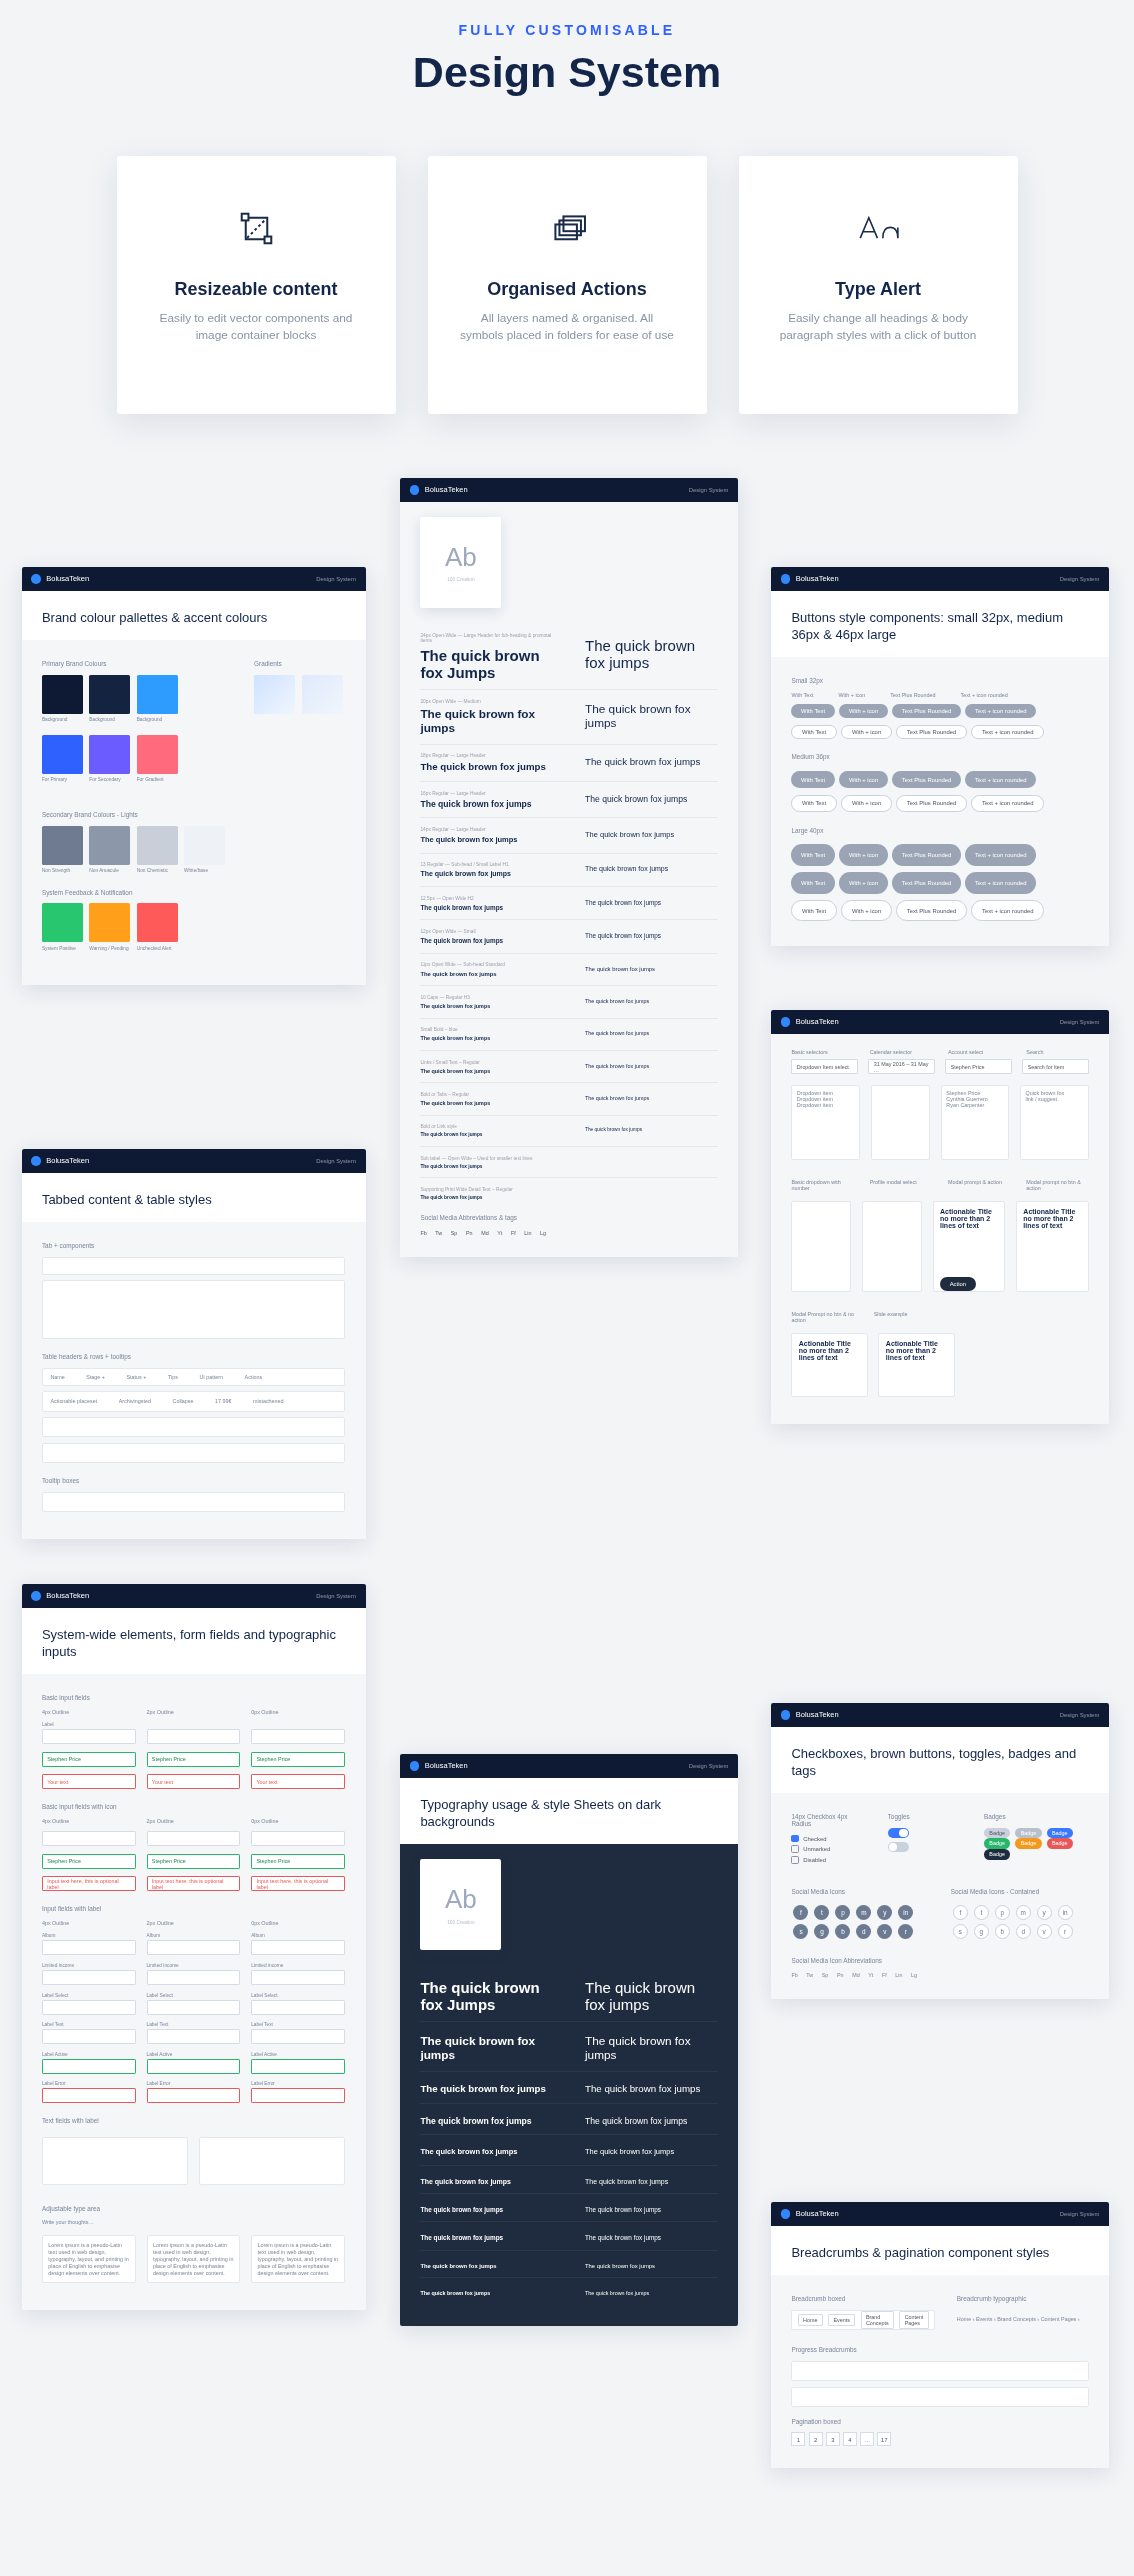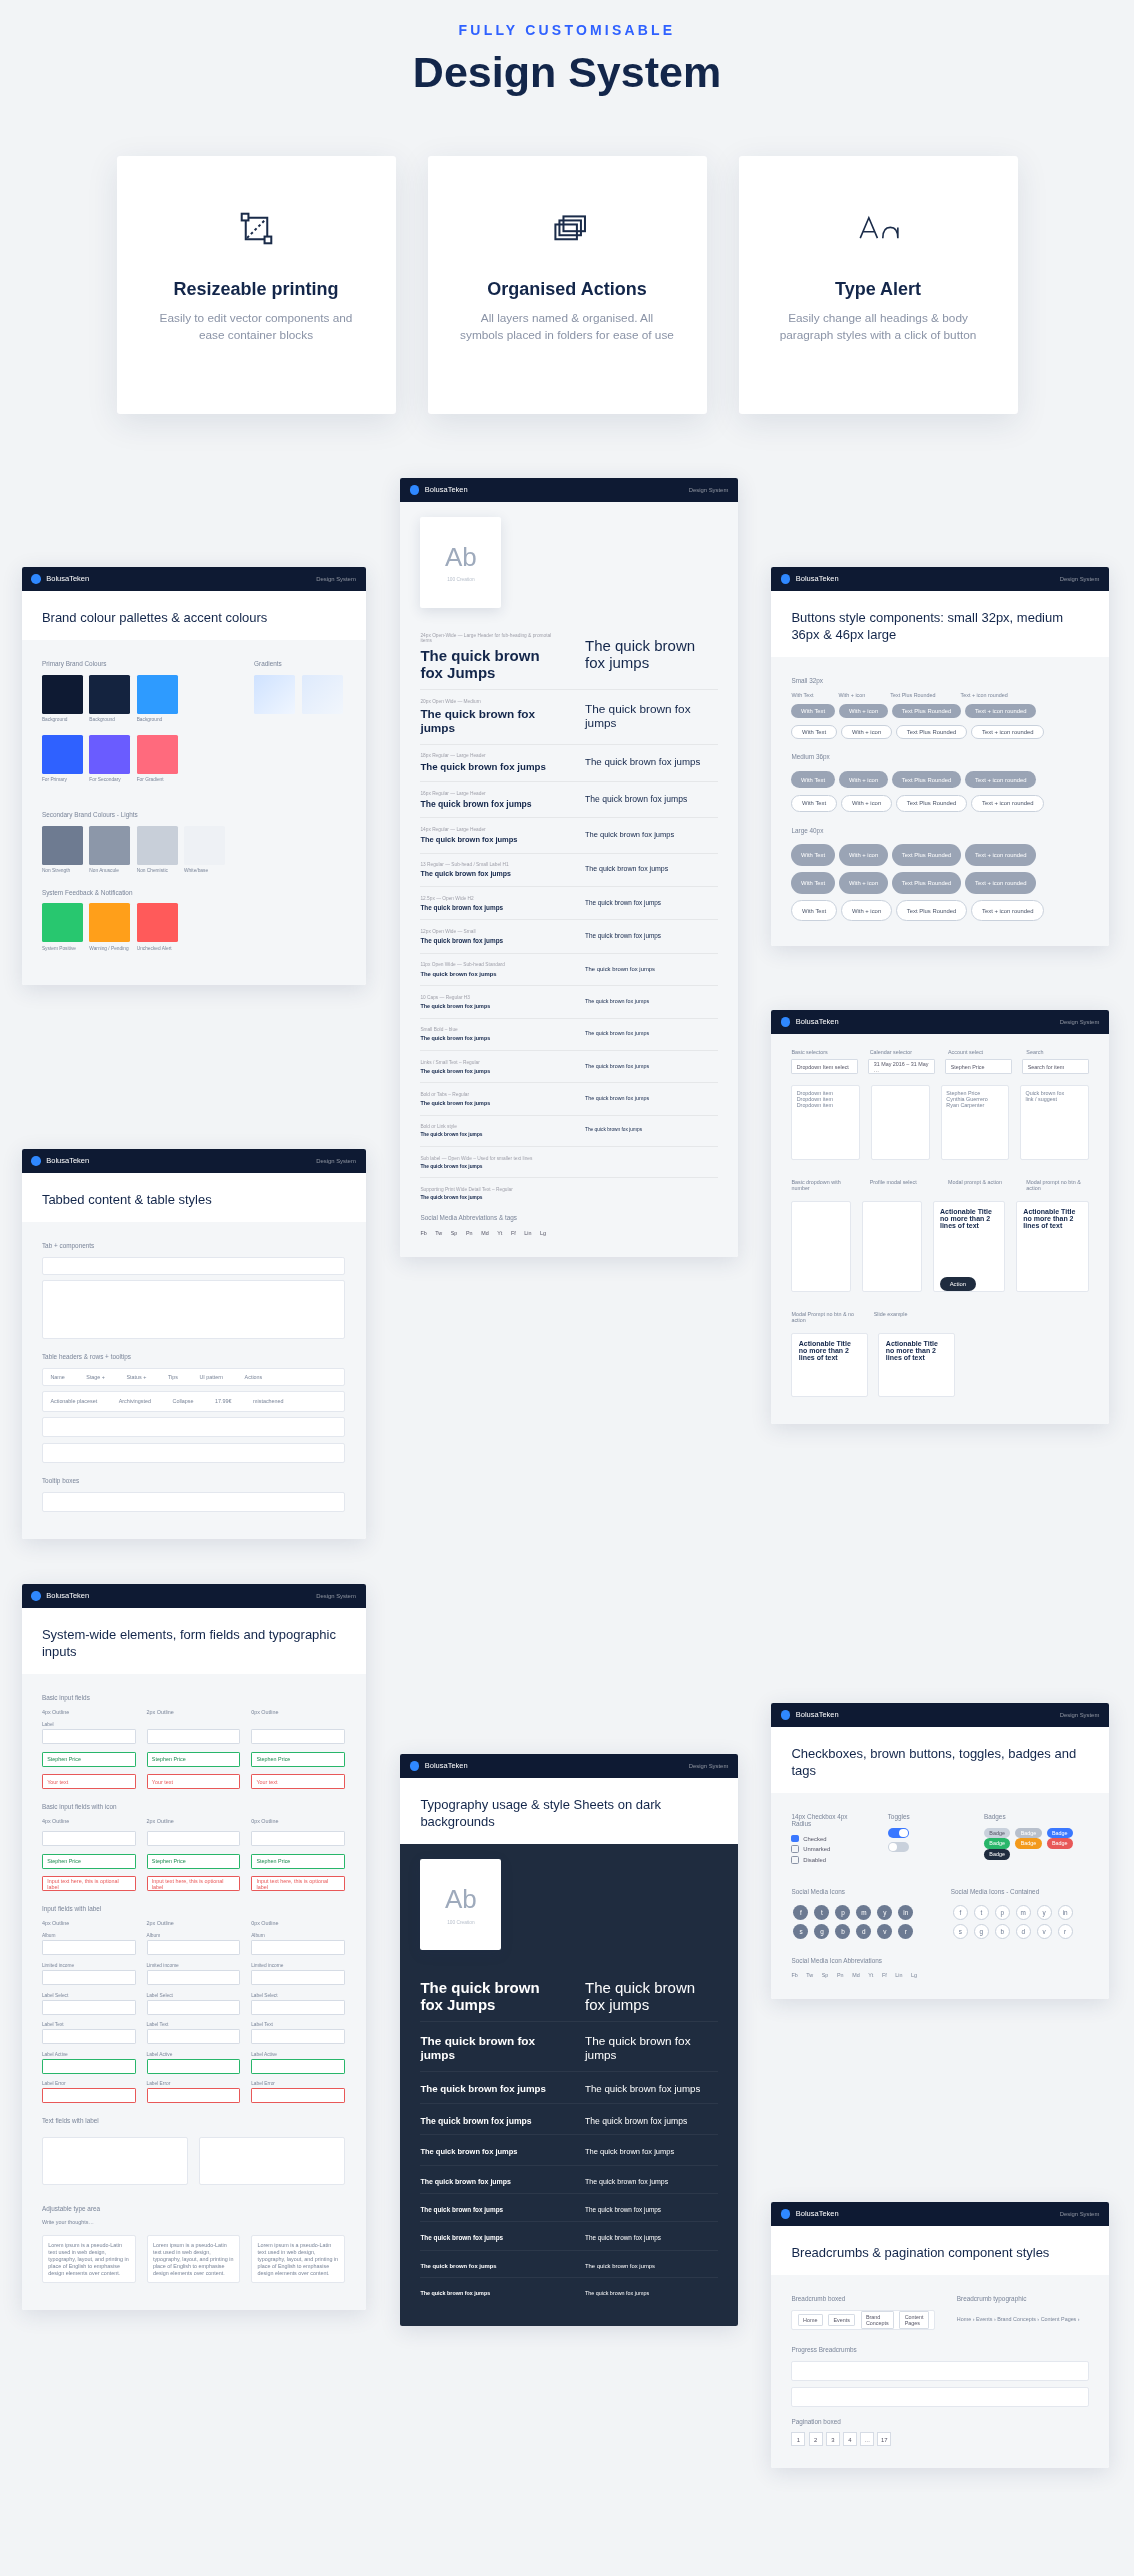--- a/index.html
+++ b/index.html
@@ -153,22 +153,22 @@
     <div class="feature-row">
       <div class="feature-card">
         <div class="feature-icon">
           <svg viewBox="0 0 64 64" fill="none" stroke-width="3">
             <rect x="16" y="16" width="32" height="32"></rect>
             <rect x="10" y="10" width="10" height="10" fill="#fff"></rect>
             <rect x="44" y="44" width="10" height="10" fill="#fff"></rect>
             <path d="M18 46 L46 18" stroke-dasharray="4 4"></path>
           </svg>
         </div>
-        <div class="feature-head">Resizeable printing</div>
-        <div class="feature-desc">Easily to edit vector components and ease container blocks</div>
+        <div class="feature-head">Resizeable content</div>
+        <div class="feature-desc">Easily to edit vector components and image container blocks</div>
       </div>
 
       <div class="feature-card">
         <div class="feature-icon">
           <svg viewBox="0 0 64 64" fill="none" stroke-width="3">
             <rect x="14" y="26" width="32" height="22"></rect>
             <rect x="20" y="20" width="32" height="22"></rect>
             <rect x="26" y="14" width="32" height="22"></rect>
           </svg>
         </div>

